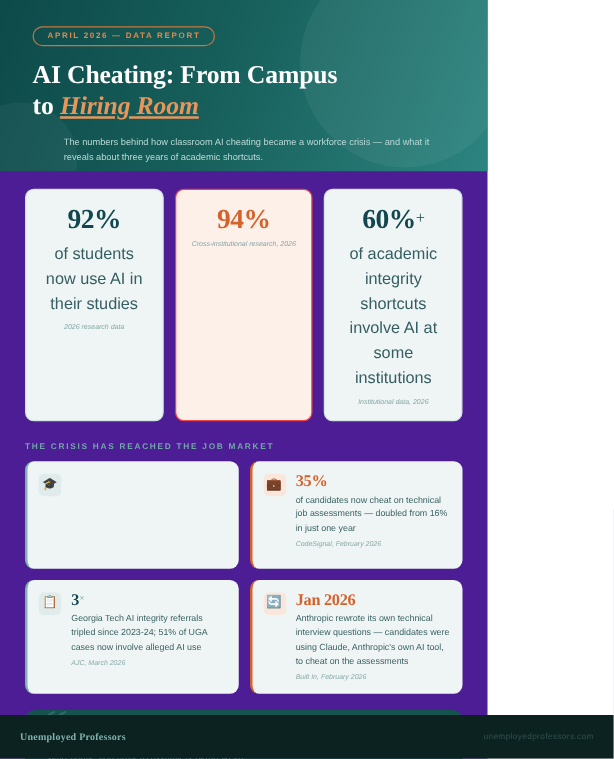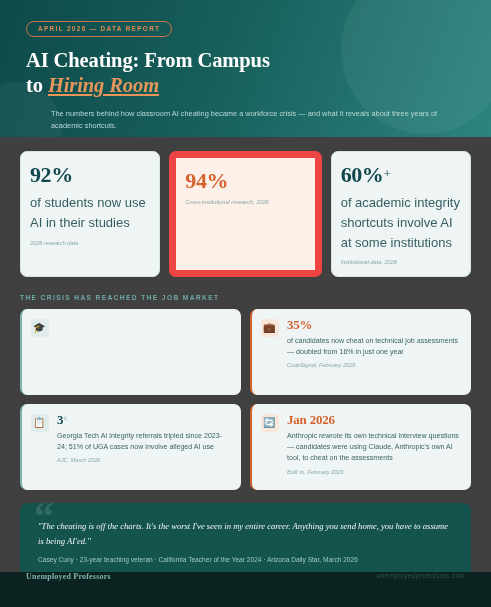--- a/index.html
+++ b/index.html
@@ -5,23 +5,23 @@
   * { box-sizing: border-box; margin: 0; padding: 0; }
   html, body {
     width: 491px;
     height: 607px;
     background: #ffffff;
     font-family: "Liberation Sans", sans-serif;
     overflow: hidden;
   }
   .page {
     position: relative;
-    width: 491px;
+    width: 390px;
     height: 607px;
-    background: #404040;
+    background: #4c1d95;
   }
 
   
   .hero {
     position: relative;
     height: 137px;
     background: linear-gradient(110deg, #0d4a4a 0%, #175f5b 45%, #2c8480 100%);
     overflow: hidden;
     padding: 17px 26px 0 26px;
   }
@@ -77,30 +77,30 @@
   
   .stats {
     display: flex;
     gap: 9px;
     padding: 14px 20px 0 20px;
   }
   .stat {
     flex: 1;
     border-radius: 7px;
     padding: 12px 9px 11px 9px;
-    text-align: left;
+    text-align: center;
     min-height: 84px;
   }
   .stat.teal {
     background: #eef5f4;
     border: 1px solid #d3e6e3;
   }
   .stat.peach {
     background: #fdf0e9;
-    border: 7px solid #ef4444;
+    border: 1px solid #ef4444;
   }
   .stat-num {
     font-family: "Liberation Serif", serif;
     font-weight: bold;
     font-size: 22px;
     line-height: 1;
     color: #12474f;
     letter-spacing: -0.4px;
   }
   .stat-num.orange { color: #d4622c; }
@@ -224,22 +224,23 @@
   }
 
   
   .footer {
     position: absolute;
     left: 0; bottom: 0;
     width: 491px;
     height: 35px;
     background: #0c2220;
     display: flex;
+    align-items: center;
     justify-content: space-between;
-    padding: 0 26px;
+    padding: 0 16px;
     gap: 44px;
   }
   .footer-brand {
     font-family: "Liberation Serif", serif;
     font-weight: bold;
     font-size: 8px;
     color: #7fb3ae;
     letter-spacing: 0.2px;
   }
   .footer-url {

